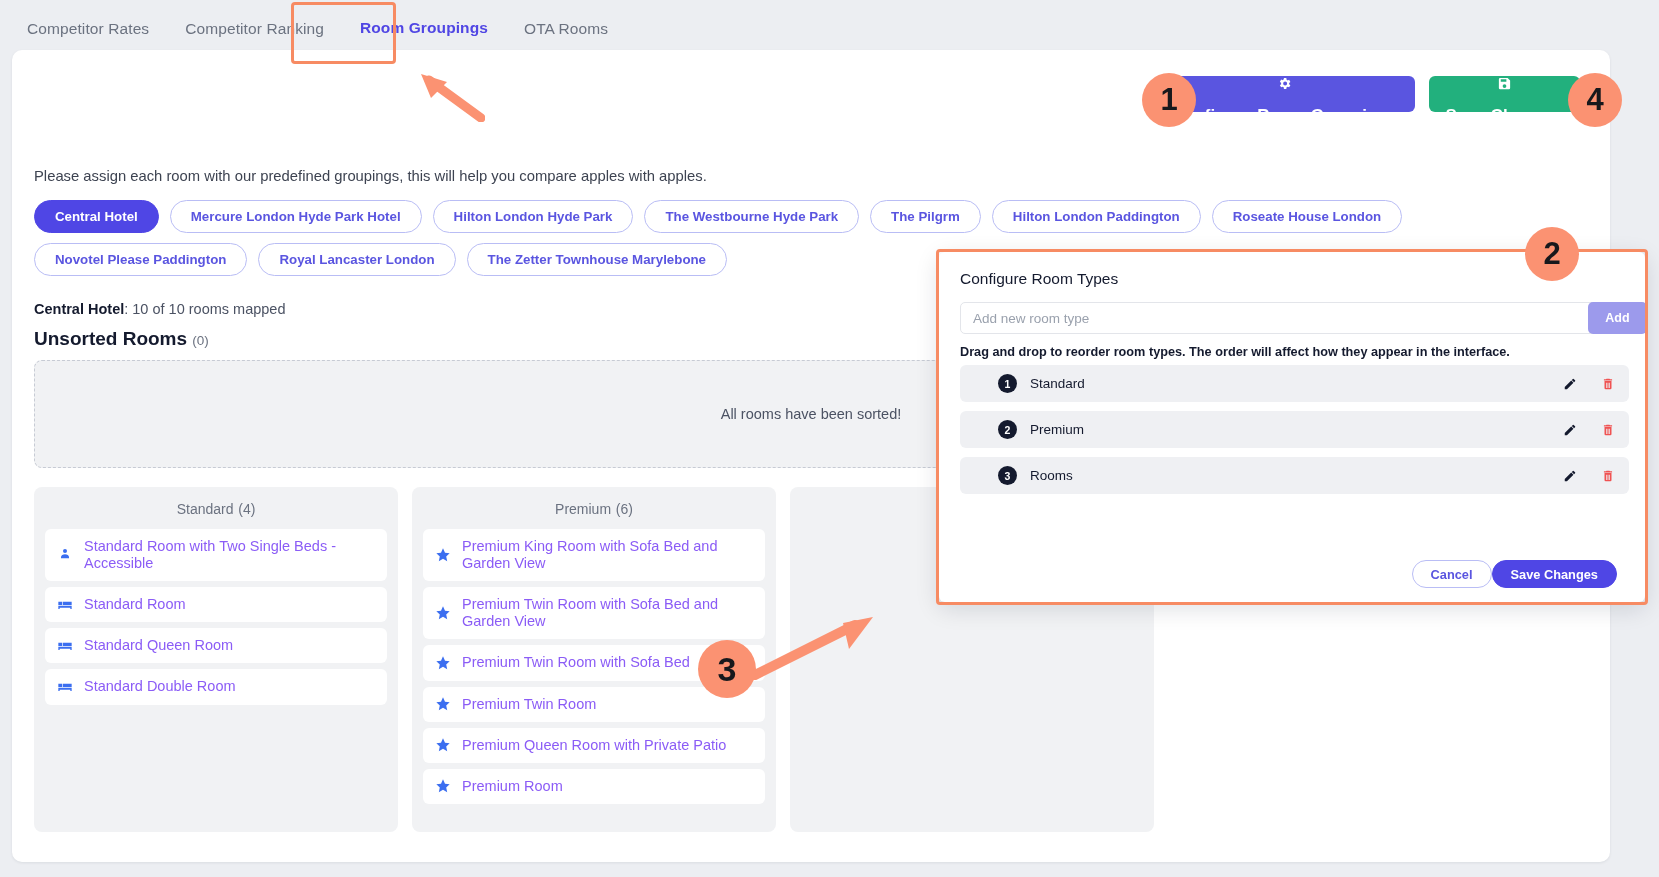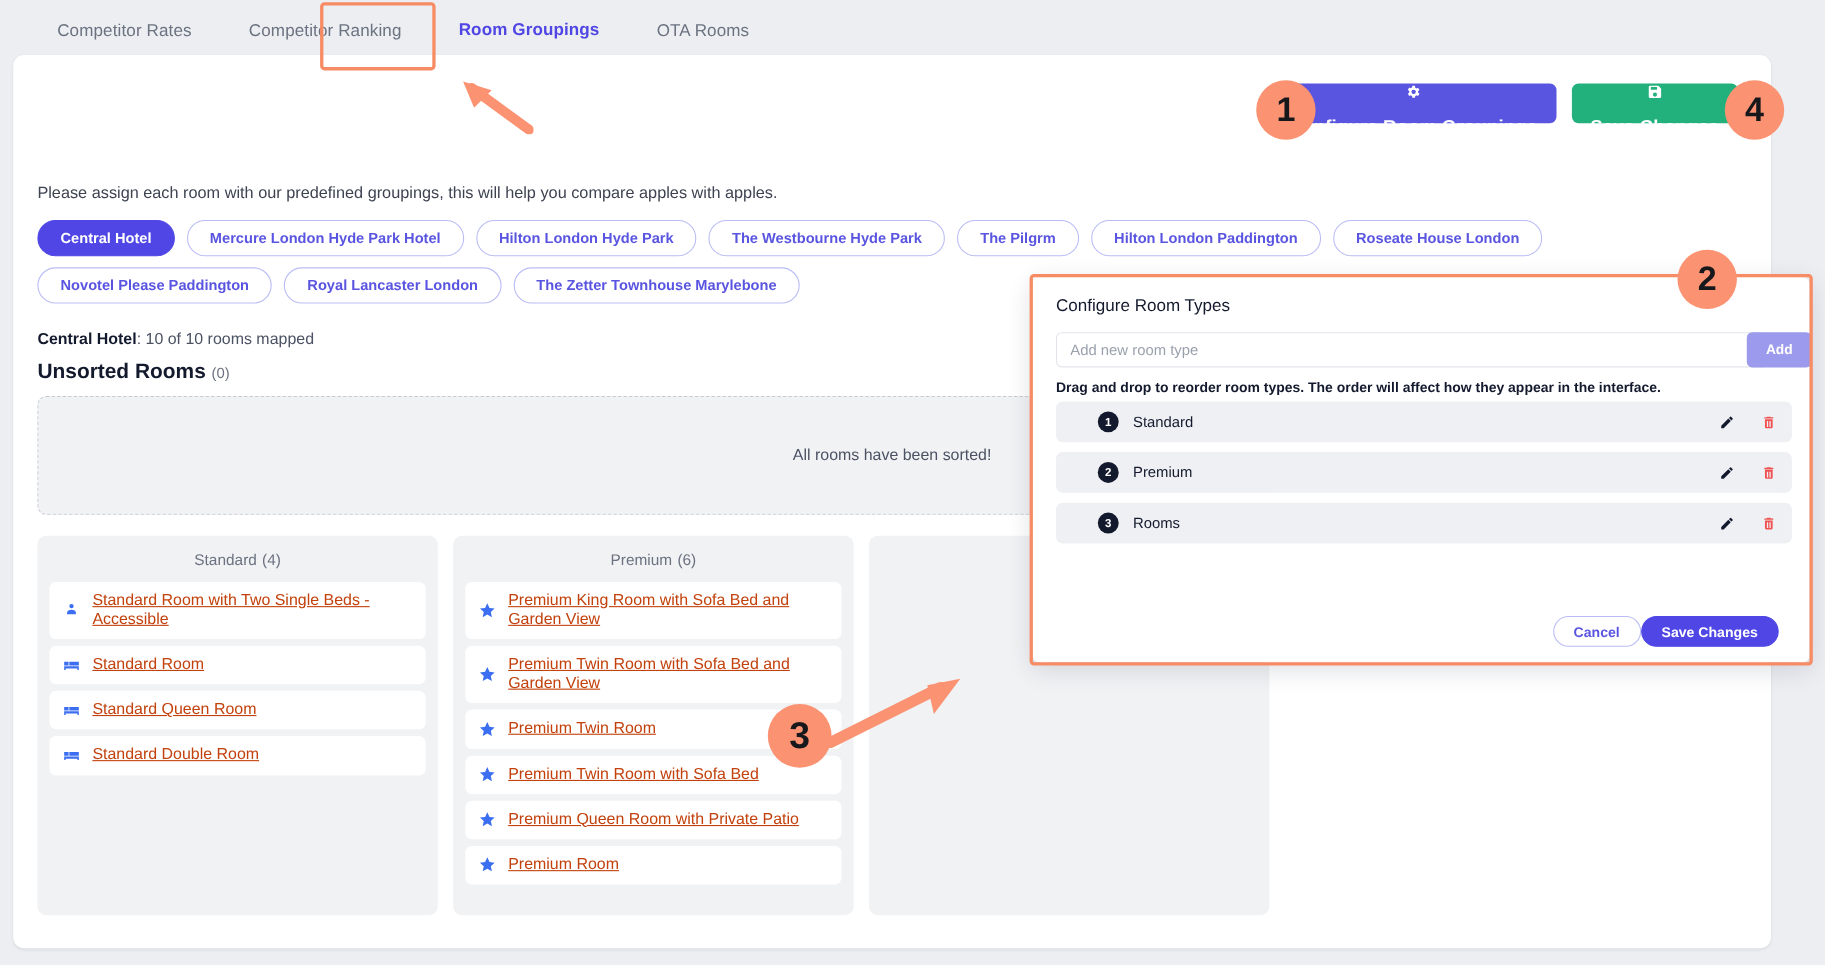--- a/index.html
+++ b/index.html
@@ -7,21 +7,21 @@
     width: 1659px; height: 877px;
     font-family: "Liberation Sans", sans-serif;
     background: #eceef2;
     overflow: hidden;
   }
   #root { position: relative; width: 1659px; height: 877px; background: #eceef2; }
 
   
   .tabbar {
     position: absolute; left: 0; top: 0; width: 1659px; height: 54px;
-    display: flex; align-items: flex-end; padding-left: 52px; gap: 16px;
+    display: flex; align-items: flex-end; padding-left: 27px; gap: 0;
   }
   .tab {
     position: relative;
     font-size: 15.5px; color: #6b7280; letter-spacing: .1px;
     padding: 0 18px 14px 18px; white-space: nowrap; cursor: pointer;
     border-bottom: 2px solid #e2e4ea;
   }
   .tab:first-child { padding-left: 0; }
   .tab.active { color: #5046e4; font-weight: bold; border-bottom: 3px solid #4f46e5; }
 
@@ -84,21 +84,21 @@
   }
   .col-head { text-align: center; font-size: 17px; font-weight: bold; color: #141a2e; margin-bottom: 10px; }
   .col-head span { font-weight: normal; font-size: 14px; color: #6b7280; }
   .room {
     display: flex; align-items: center; gap: 11px;
     background: #fff; border-radius: 6px; padding: 9px 11px; margin-bottom: 6px;
     cursor: grab; min-height: 34px;
   }
   .room .r-icon { flex: 0 0 17px; display: flex; align-items: center; justify-content: center; }
   .room .r-icon svg { width: 16px; height: 16px; fill: #3b6ef0; }
-  .room .r-label { flex: 1; font-size: 14.5px; color: #c2410c; line-height: 1.18; text-decoration: underline; }
+  .room .r-label { flex: 1; font-size: 14.5px; color: #8b5cf6; line-height: 1.18; }
   .grip-wrap { width: 11px; display: flex; flex-wrap: wrap; }
 
   
   .modal {
     position: absolute; left: 939px; top: 252px; width: 706px; height: 350px;
     background: #fff; border-radius: 6px; box-shadow: 0 6px 24px rgba(16,24,40,.14);
   }
   .modal-title { position: absolute; left: 21px; top: 18px; font-size: 15.5px; font-weight: normal; color: #141a2e; }
   .modal-input {
     position: absolute; left: 21px; top: 50px; width: 646px; height: 32px;
@@ -311,37 +311,37 @@
               <i></i>
               <i></i>
             </span>
         </div>
         <div class="room">
           <span class="r-icon">
               <svg viewBox="0 0 24 24">
                 <path d="m12 2 3 6.6 7 .8-5.2 4.8 1.5 7L12 17.6 5.7 21.2l1.5-7L2 9.4l7-.8Z"></path>
               </svg>
             </span>
+          <span class="r-label">Premium Twin Room with Sofa Bed</span>
+          <span class="grip-wrap">
+              <i></i>
+              <i></i>
+              <i></i>
+              <i></i>
+              <i></i>
+              <i></i>
+            </span>
+        </div>
+        <div class="room">
+          <span class="r-icon">
+              <svg viewBox="0 0 24 24">
+                <path d="m12 2 3 6.6 7 .8-5.2 4.8 1.5 7L12 17.6 5.7 21.2l1.5-7L2 9.4l7-.8Z"></path>
+              </svg>
+            </span>
           <span class="r-label">Premium Twin Room</span>
-          <span class="grip-wrap">
-              <i></i>
-              <i></i>
-              <i></i>
-              <i></i>
-              <i></i>
-              <i></i>
-            </span>
-        </div>
-        <div class="room">
-          <span class="r-icon">
-              <svg viewBox="0 0 24 24">
-                <path d="m12 2 3 6.6 7 .8-5.2 4.8 1.5 7L12 17.6 5.7 21.2l1.5-7L2 9.4l7-.8Z"></path>
-              </svg>
-            </span>
-          <span class="r-label">Premium Twin Room with Sofa Bed</span>
           <span class="grip-wrap">
               <i></i>
               <i></i>
               <i></i>
               <i></i>
               <i></i>
               <i></i>
             </span>
         </div>
         <div class="room">

